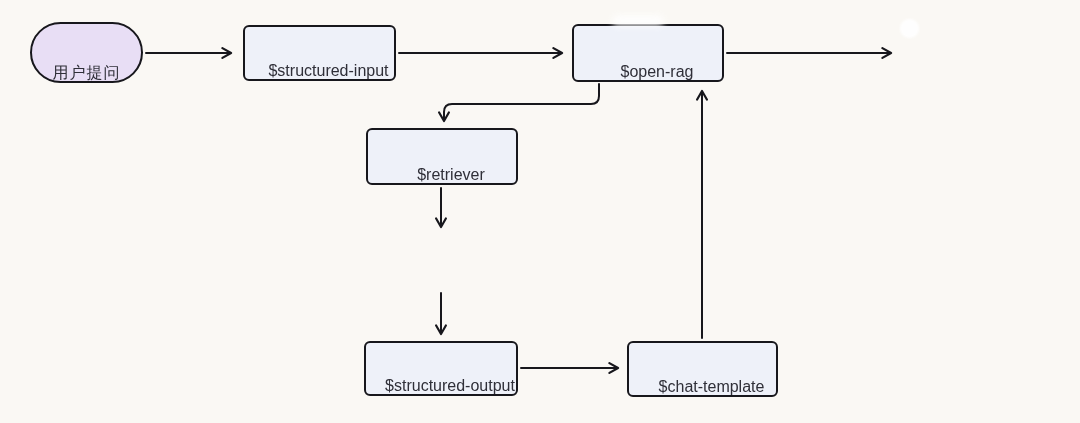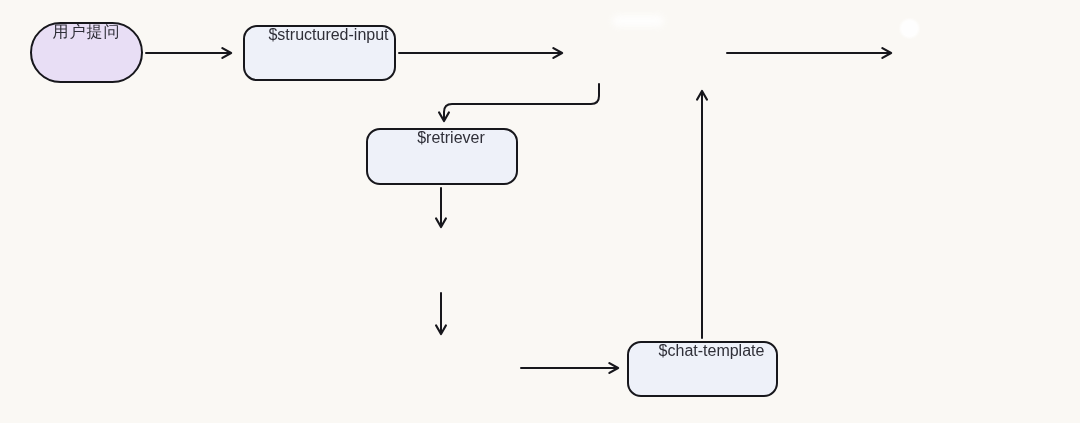--- a/index.html
+++ b/index.html
@@ -24,31 +24,31 @@
   .edges{
     position:absolute;
     left:0;top:0;
     width:1080px;height:423px;
     pointer-events:none;
   }
   .node{
     position:absolute;
     box-sizing:border-box;
     display:flex;
-    align-items:flex-start;
+    align-items:flex-end;
     justify-content:center;
     border:2px solid var(--stroke);
     color:var(--text);
     font-size:16px;
     line-height:1;
     white-space:nowrap;
   }
   .node.rect{
     background:var(--rect-fill);
-    border-radius:14px;
+    border-radius:6px;
     padding-left:18px;
   }
   .node.pill{
     background:var(--pill-fill);
     border-radius:32px;
     letter-spacing:1px;
   }
   .blob{
     position:absolute;
     background:#ffffff;
@@ -91,27 +91,33 @@
   </svg>
 
   <div class="node pill" style="left:30px;top:22px;width:113px;height:61px">
     <span>用户提问</span>
   </div>
 
   <div class="node rect" style="left:243px;top:25px;width:153px;height:56px">
     <span>$structured-input</span>
   </div>
 
+  <div class="node rect" style="left:572px;top:24px;width:152px;height:58px">
+    <span>$open-rag</span>
+  </div>
 
 
   <div class="node rect" style="left:366px;top:128px;width:152px;height:57px">
     <span>$retriever</span>
   </div>
 
 
+  <div class="node rect" style="left:364px;top:341px;width:154px;height:55px">
+    <span>$structured-output</span>
+  </div>
 
   <div class="node rect" style="left:627px;top:341px;width:151px;height:56px">
     <span>$chat-template</span>
   </div>
 
   <div class="blob smudge"></div>
   <div class="blob circle"></div>
 
 </div>
 

